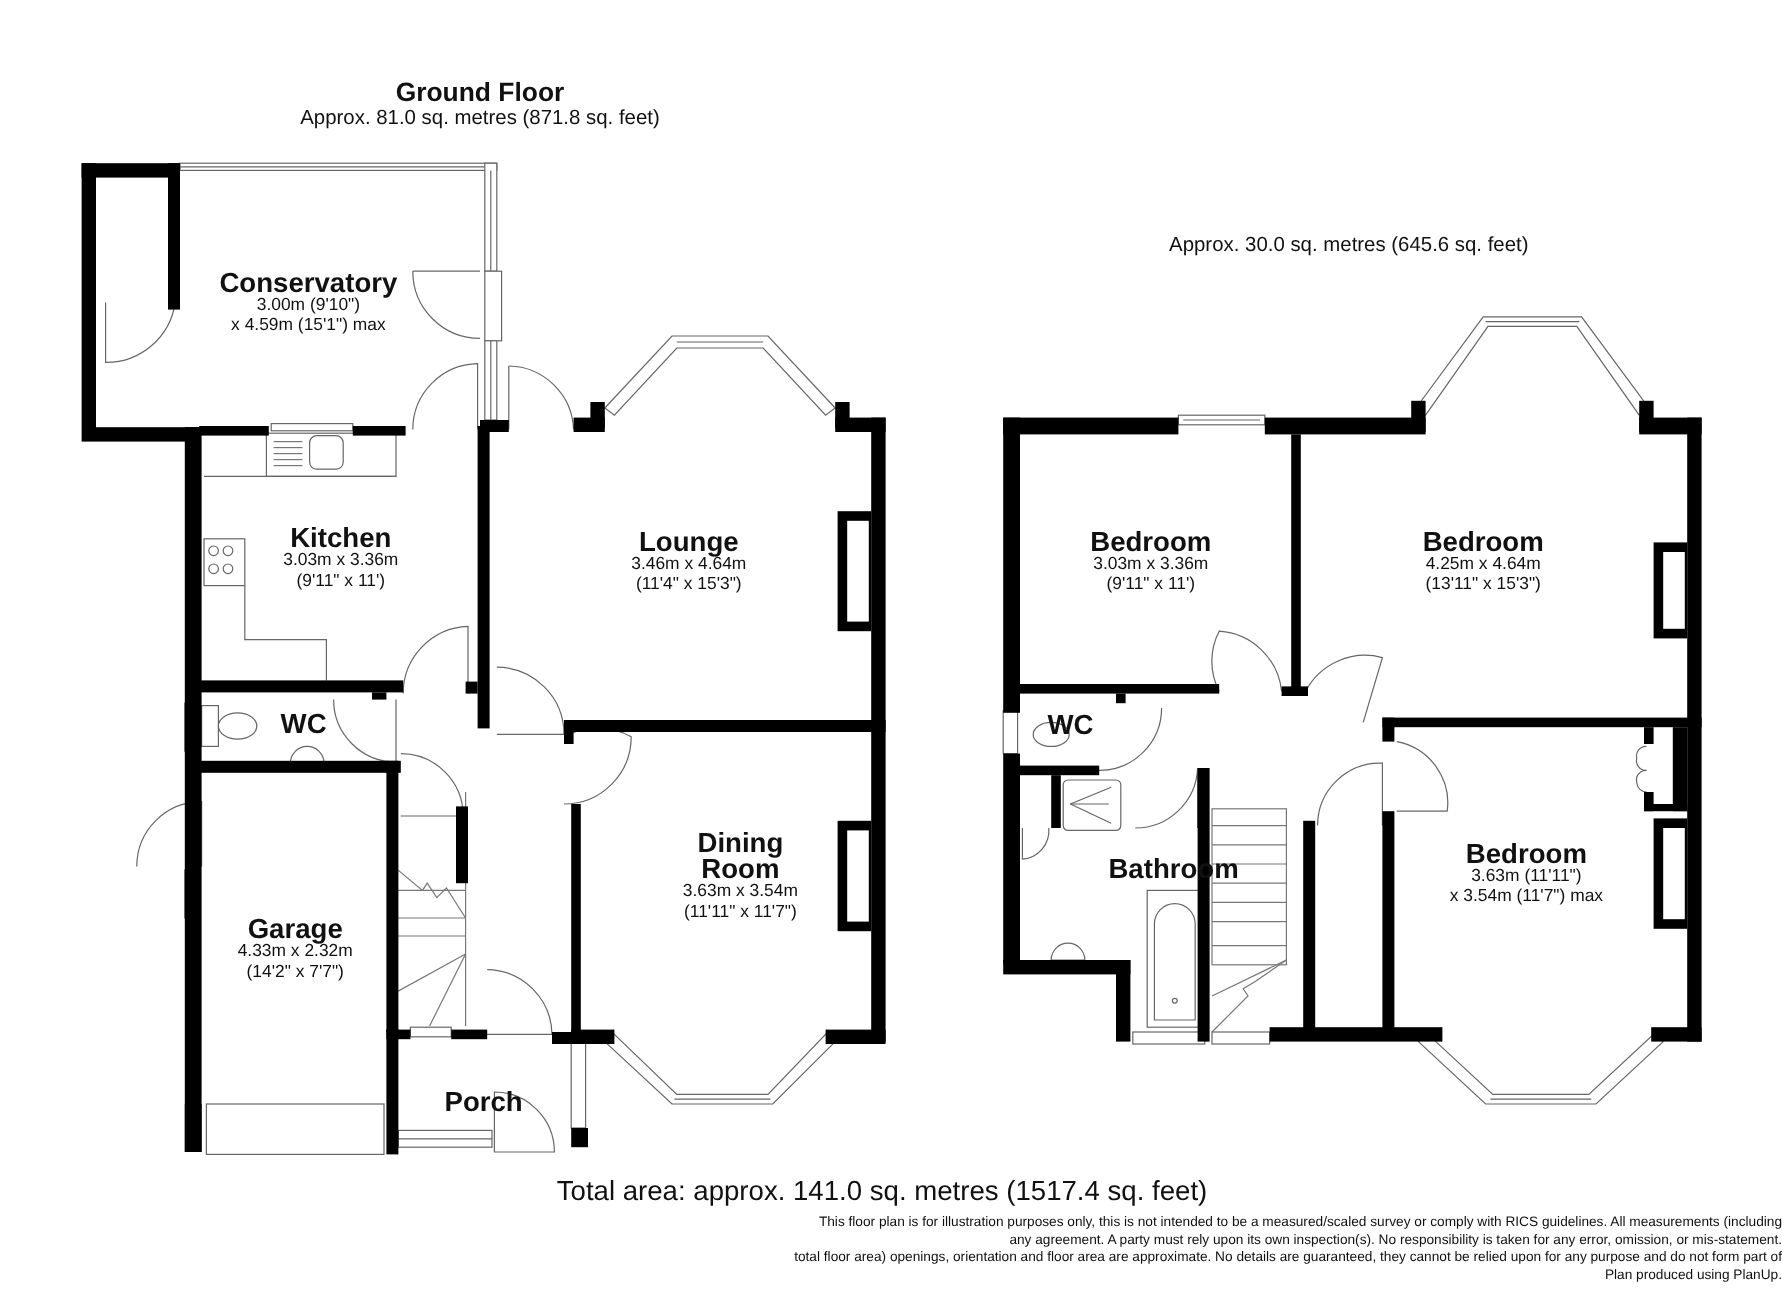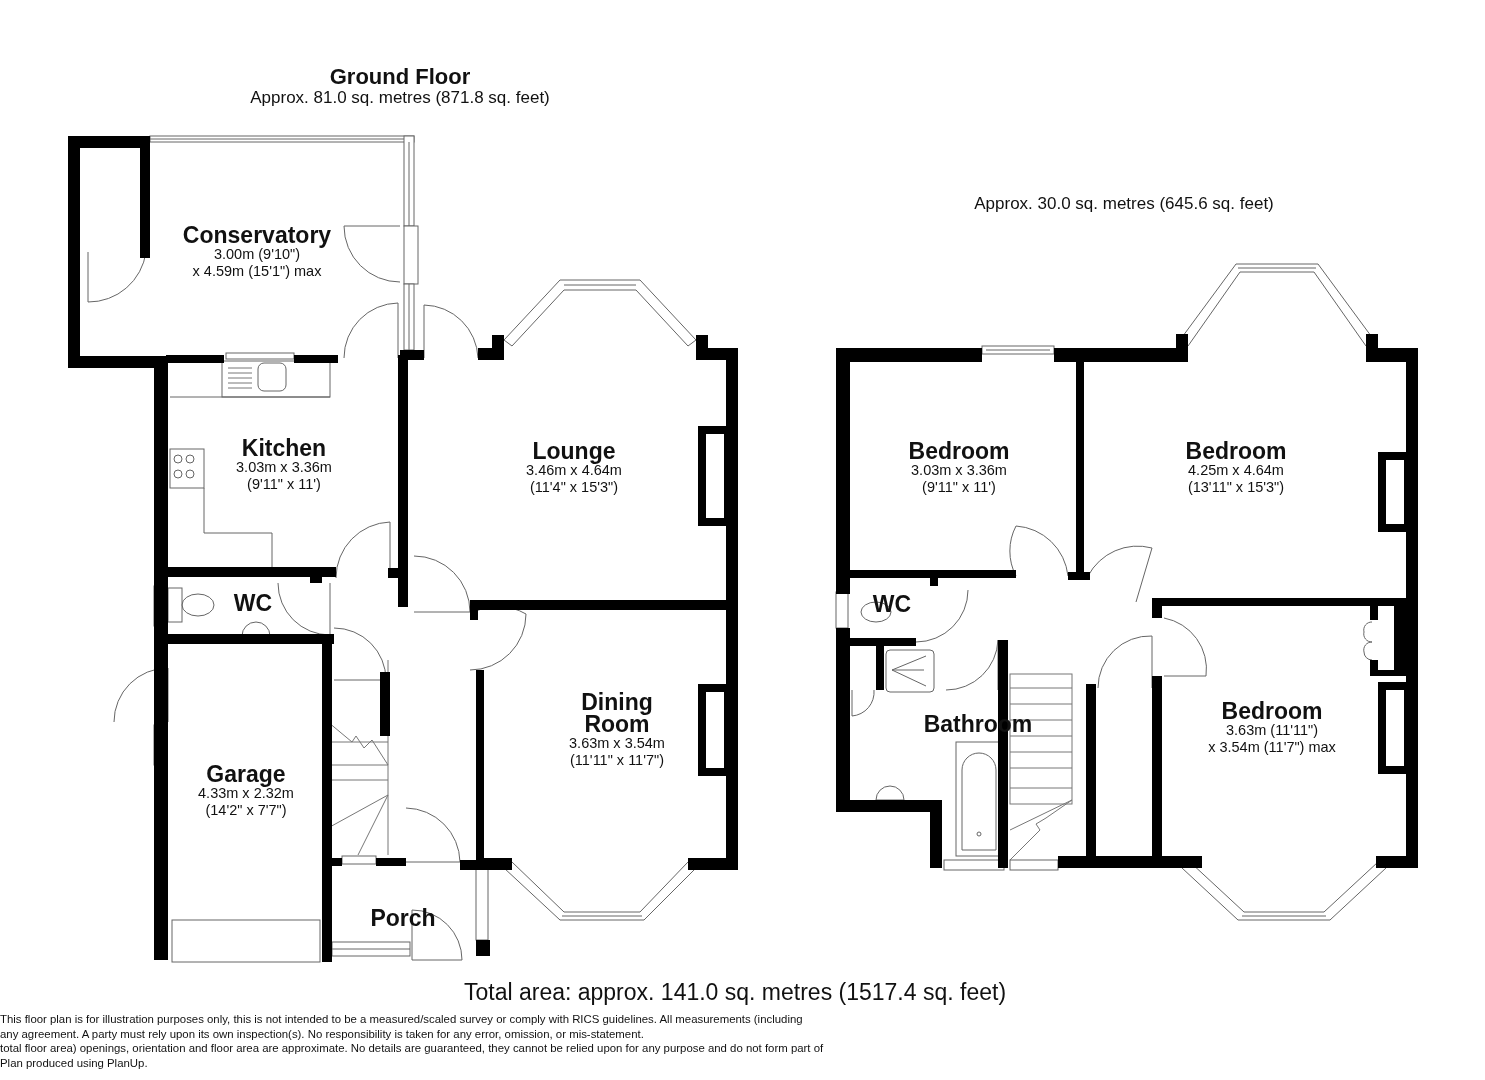--- a/index.html
+++ b/index.html
@@ -5,21 +5,21 @@
   html, body { margin: 0; padding: 0; background: #ffffff; }
   body { width: 1485px; height: 1080px; position: relative; overflow: hidden; font-family: "Liberation Sans", sans-serif; color: #111; }
   .floor-title { position: absolute; text-align: center; }
   .floor-title .t { font-weight: bold; font-size: 22px; line-height: 26px; }
   .floor-title .s { font-size: 17px; line-height: 16px; }
   #plan { position: absolute; left: 0; top: 0; }
   .room-label { position: absolute; text-align: center; transform: translateX(-50%); white-space: nowrap; }
   .room-label .n { font-weight: bold; font-size: 23px; line-height: 22px; }
   .room-label .d { font-size: 14.5px; line-height: 17px; }
   .total { position: absolute; left: 0; width: 1470px; top: 979px; text-align: center; font-size: 23px; }
-  .disclaimer { position: absolute; left: 0; width: 1485px; top: 1012px; text-align: left; font-size: 11.4px; line-height: 14.5px; }
+  .disclaimer { position: absolute; left: 0; width: 1485px; top: 1012px; text-align: right; font-size: 11.4px; line-height: 14.5px; }
   .disclaimer div { white-space: nowrap; }
 </style>
 </head>
 <body>
 
 <div class="floor-title" style="left:250px; top:64px; width:300px;">
   <div class="t">Ground Floor</div>
   <div class="s">Approx. 81.0 sq. metres (871.8 sq. feet)</div>
 </div>
 <div class="floor-title" style="left:974px; top:196px; width:300px;">

